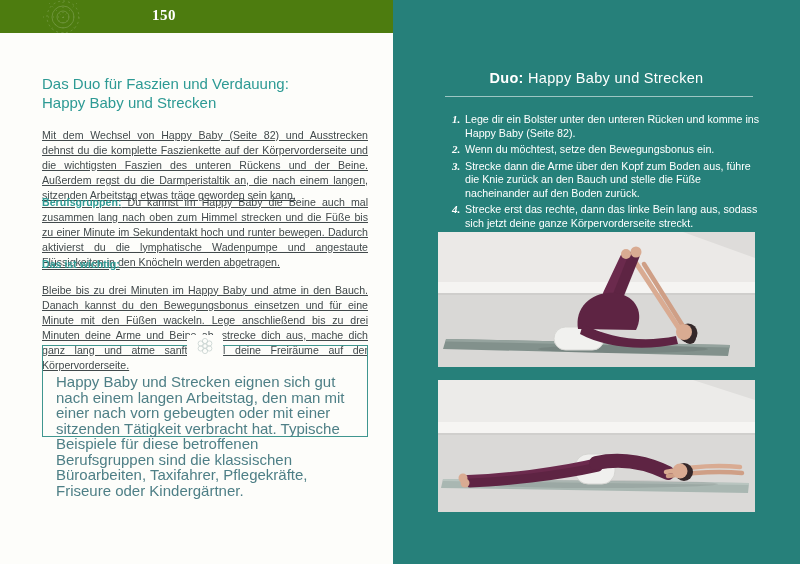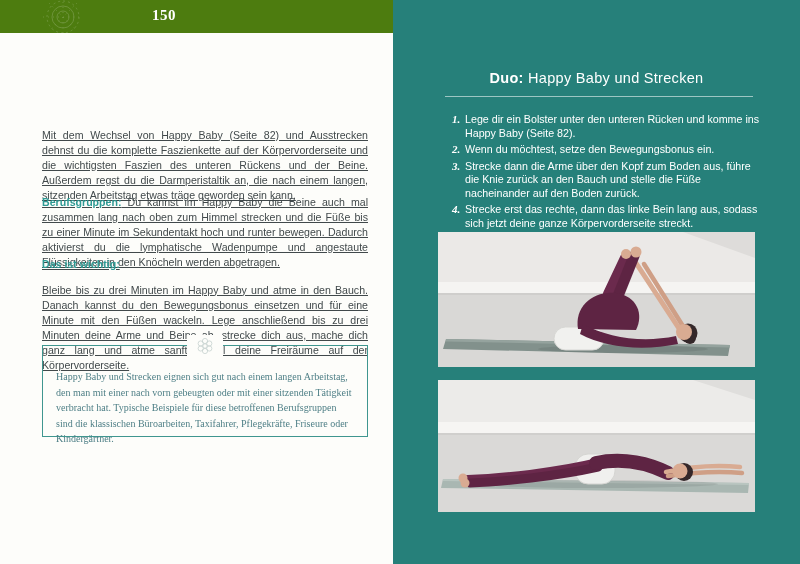--- a/index.html
+++ b/index.html
@@ -33,21 +33,21 @@
 
   .info-box{
     position:absolute;left:42px;top:345px;width:326px;height:92px;
     border:1px solid #3f968f;box-sizing:border-box;
   }
   .info-box-flower{
     position:absolute;top:-11px;left:50%;transform:translateX(-50%);
     width:36px;height:21px;background:#fdfdfa;display:flex;align-items:center;justify-content:center;
   }
   .info-box-text{
-    padding:13px 12px 0 13px;color:#4e7f86;font-size:10px;line-height:15.5px;font-family:Liberation Serif, serif;
+    padding:13px 12px 0 13px;color:#4e7f86;font-size:15px;line-height:15.5px;
   }
 
   
   .right-page{position:absolute;left:393px;top:0;width:407px;height:564px;background:#26807a;color:#ffffff;}
   .rp-heading{position:absolute;left:0;top:70px;width:407px;text-align:center;font-size:14.5px;letter-spacing:.3px;}
   .rp-heading .bold{font-weight:bold;}
   .rp-divider{position:absolute;left:52px;top:96px;width:308px;height:1px;background:rgba(255,255,255,.55);}
   .rp-steps{position:absolute;left:59px;top:113px;width:314px;margin:0;padding:0;list-style:none;}
   .rp-steps li{display:flex;margin-bottom:3px;font-size:10.7px;line-height:13.5px;}
   .step-num{
@@ -78,20 +78,24 @@
             <line x1="23" y1="2" x2="23" y2="42"></line>
             <line x1="3" y1="22" x2="43" y2="22"></line>
             <line x1="9" y1="8" x2="37" y2="36"></line>
             <line x1="37" y1="8" x2="9" y2="36"></line>
           </g>
         </g>
       </svg>
       <span class="page-number">150</span>
     </div>
 
+    <h1 class="lp-heading">
+      <span>Das Duo für Faszien und Verdauung:</span><br>
+      <span>Happy Baby und Strecken</span>
+    </h1>
 
     <p class="lp-par lp-intro">Mit dem Wechsel von Happy Baby (Seite 82) und Ausstrecken dehnst du die komplette Faszienkette auf der Körpervorderseite und die wichtigsten Faszien des unteren Rückens und der Beine. Außerdem regst du die Darmperistaltik an, die nach einem langen, sitzenden Arbeitstag etwas träge geworden sein kann.</p>
 
     <p class="lp-par lp-bonus"><span class="teal-bold">Berufsgruppen:</span><span> Du kannst im Happy Baby die Beine auch mal zusammen lang nach oben zum Himmel strecken und die Füße bis zu einer Minute im Sekundentakt hoch und runter bewegen. Dadurch aktivierst du die lymphatische Wadenpumpe und angestaute Flüssigkeiten in den Knöcheln werden abgetragen.</span></p>
 
     <p class="lp-par lp-wichtig"><span class="teal-bold label-line">Das ist wichtig:</span><span>Bleibe bis zu drei Minuten im Happy Baby und atme in den Bauch. Danach kannst du den Bewegungsbonus einsetzen und für eine Minute mit den Füßen wackeln. Lege anschließend bis zu drei Minuten deine Arme und Beine ab, strecke dich aus, mache dich ganz lang und atme sanft in all deine Freiräume auf der Körpervorderseite.</span></p>
 
     <div class="info-box">
       <div class="info-box-flower">
         <svg width="20" height="20" viewBox="0 0 20 20">

